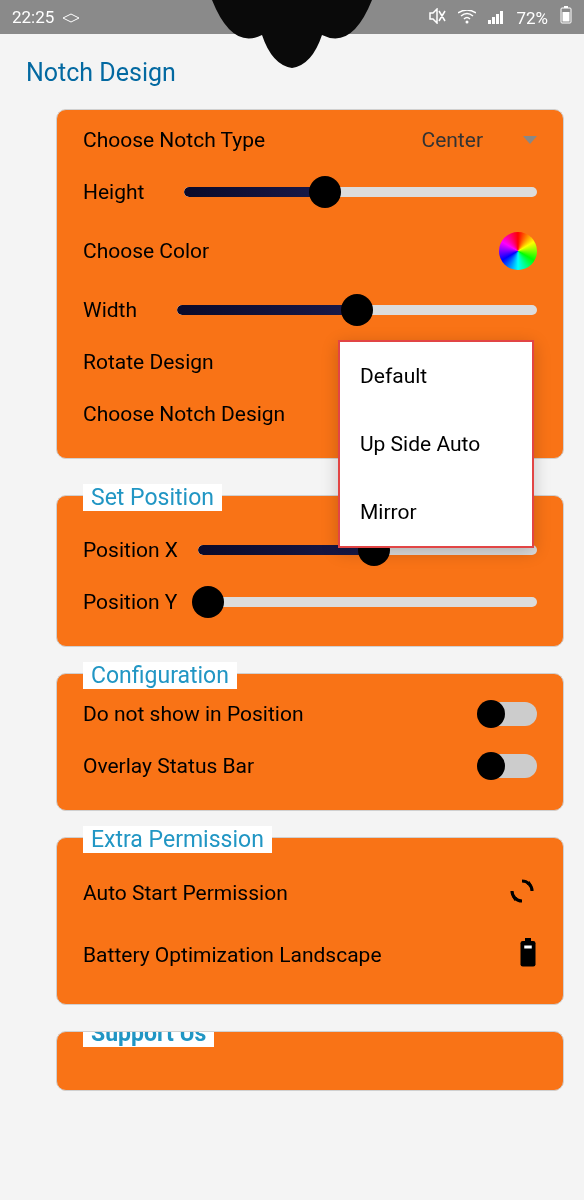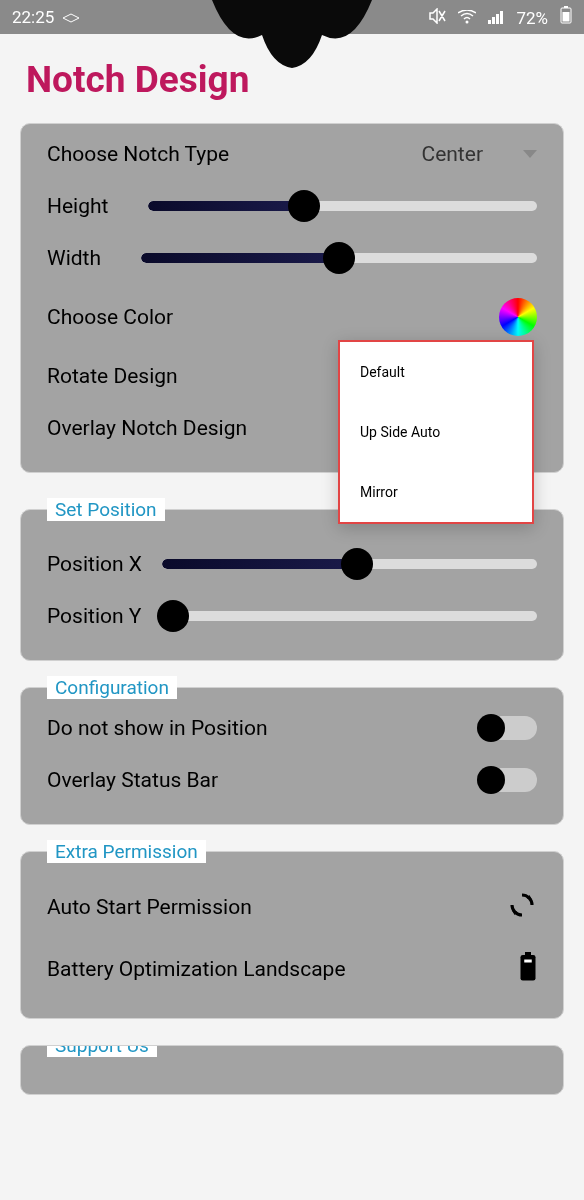--- a/index.html
+++ b/index.html
@@ -5,44 +5,44 @@
 * { margin: 0; padding: 0; box-sizing: border-box; font-family: -apple-system, BlinkMacSystemFont, "Segoe UI", Roboto, sans-serif; }
 body { width: 584px; height: 1200px; background: #f4f4f4; overflow: hidden; position: relative; }
 
 .status-bar { height: 34px; background: #8a8a8a; display: flex; align-items: center; justify-content: space-between; padding: 0 12px; color: #fff; font-size: 17px; }
 .status-left { display: flex; align-items: center; gap: 8px; }
 .status-right { display: flex; align-items: flex-end; gap: 12px; }
 
 .notch-shape { position: absolute; top: 0; left: 50%; transform: translateX(-50%); z-index: 10; }
 
 .header { background: #f4f4f4; padding: 24px 26px 22px; }
-.header h1 { font-size: 37px; font-weight: 700; color: #be185d; }
+.header h1 { font-size: 25px; font-weight: 400; color: #0369a1; }
 
 .content { padding: 0 20px; }
 
-.card { background: #a3a3a3; border: 1px solid #d0d0d0; border-radius: 10px; padding: 14px 26px 18px; margin-bottom: 26px; position: relative; }
-
-.fieldset-label { position: absolute; top: -12px; left: 26px; background: #fff; padding: 0 8px; color: #2196c4; font-size: 19px; }
+.card { background: #f97316; border: 1px solid #d0d0d0; border-radius: 10px; padding: 14px 26px 18px; margin-bottom: 26px; position: relative; margin-left: 36px; }
+
+.fieldset-label { position: absolute; top: -12px; left: 26px; background: #fff; padding: 0 8px; color: #2196c4; font-size: 23px; }
 
 .row { display: flex; align-items: center; justify-content: space-between; padding: 14px 0; min-height: 48px; }
 .row-label { font-size: 21px; color: #000; }
 
 .dropdown { display: flex; align-items: center; gap: 40px; }
 .dropdown-value { font-size: 21px; color: #333; }
 .dropdown-arrow { width: 0; height: 0; border-left: 7px solid transparent; border-right: 7px solid transparent; border-top: 8px solid #888; }
 
 .slider-container { flex: 1; margin-left: 40px; position: relative; height: 24px; display: flex; align-items: center; }
 .slider-track { width: 100%; height: 10px; background: #dcdcdc; border-radius: 5px; position: relative; overflow: hidden; }
 .slider-fill { position: absolute; left: 0; top: 0; height: 100%; background: linear-gradient(90deg, #0a0a2a, #1a1a4a); border-radius: 5px; }
 .slider-thumb { position: absolute; width: 32px; height: 32px; background: #000; border-radius: 50%; top: 50%; transform: translate(-50%, -50%); }
 
 .color-wheel { width: 38px; height: 38px; border-radius: 50%; background: conic-gradient(red, yellow, lime, cyan, blue, magenta, red); }
 
 .popup { position: absolute; top: 340px; left: 338px; width: 196px; background: #fff; border: 2px solid #e24545; box-shadow: 0 4px 16px rgba(0,0,0,0.2); z-index: 20; }
-.popup-item { padding: 22px 20px; font-size: 14px; color: #000; }
+.popup-item { padding: 22px 20px; font-size: 21px; color: #000; }
 
 .toggle { width: 58px; height: 24px; background: #ccc; border-radius: 12px; position: relative; }
 .toggle-thumb { width: 28px; height: 28px; background: #000; border-radius: 50%; position: absolute; top: -2px; left: -2px; }
 </style>
 </head>
 <body>
 
 <div class="status-bar">
   <div class="status-left">
     <span>22:25</span>
@@ -108,40 +108,40 @@
       <span class="row-label">Height</span>
       <div class="slider-container">
         <div class="slider-track">
             <div class="slider-fill" id="height-fill" style="width: 40%;"></div>
           </div>
         <div class="slider-thumb" id="height-thumb" style="left: 40%;"></div>
       </div>
     </div>
 
     <div class="row">
+      <span class="row-label">Choose Color</span>
+      <div class="color-wheel"></div>
+    </div>
+
+    <div class="row">
       <span class="row-label">Width</span>
       <div class="slider-container">
         <div class="slider-track">
             <div class="slider-fill" id="width-fill" style="width: 50%;"></div>
           </div>
         <div class="slider-thumb" id="width-thumb" style="left: 50%;"></div>
       </div>
     </div>
 
     <div class="row">
-      <span class="row-label">Choose Color</span>
-      <div class="color-wheel"></div>
-    </div>
-
-    <div class="row">
       <span class="row-label">Rotate Design</span>
     </div>
 
     <div class="row">
-      <span class="row-label">Overlay Notch Design</span>
+      <span class="row-label">Choose Notch Design</span>
     </div>
   </div>
 
   <div class="card" style="margin-top:36px; padding-top:28px;">
     <span class="fieldset-label">Set Position</span>
     <div class="row">
       <span class="row-label">Position X</span>
       <div class="slider-container" style="margin-left:20px;">
         <div class="slider-track">
             <div class="slider-fill" id="posx-fill" style="width: 52%;"></div>
@@ -192,21 +192,21 @@
       <span>
         <svg width="18" height="30" viewBox="0 0 12 20">
             <rect x="1" y="2" width="10" height="17" rx="1.5" fill="#000"></rect>
             <rect x="4" y="0" width="4" height="2.5" fill="#000"></rect>
             <rect x="3.5" y="5" width="5" height="2" fill="#fff"></rect>
           </svg>
       </span>
     </div>
   </div>
 
-  <div class="card" style="padding-top:24px; padding-bottom:15px; overflow:hidden; height:50px;">
+  <div class="card" style="padding-top:24px; padding-bottom:15px; overflow:hidden; height:60px;font-weight:bold;">
     <span class="fieldset-label">Support Us</span>
     <div class="row" style="opacity:0.3;">
       <span class="row-label"></span>
     </div>
   </div>
 
 </div>
 
 <div class="popup">
   <div class="popup-item">Default</div>

